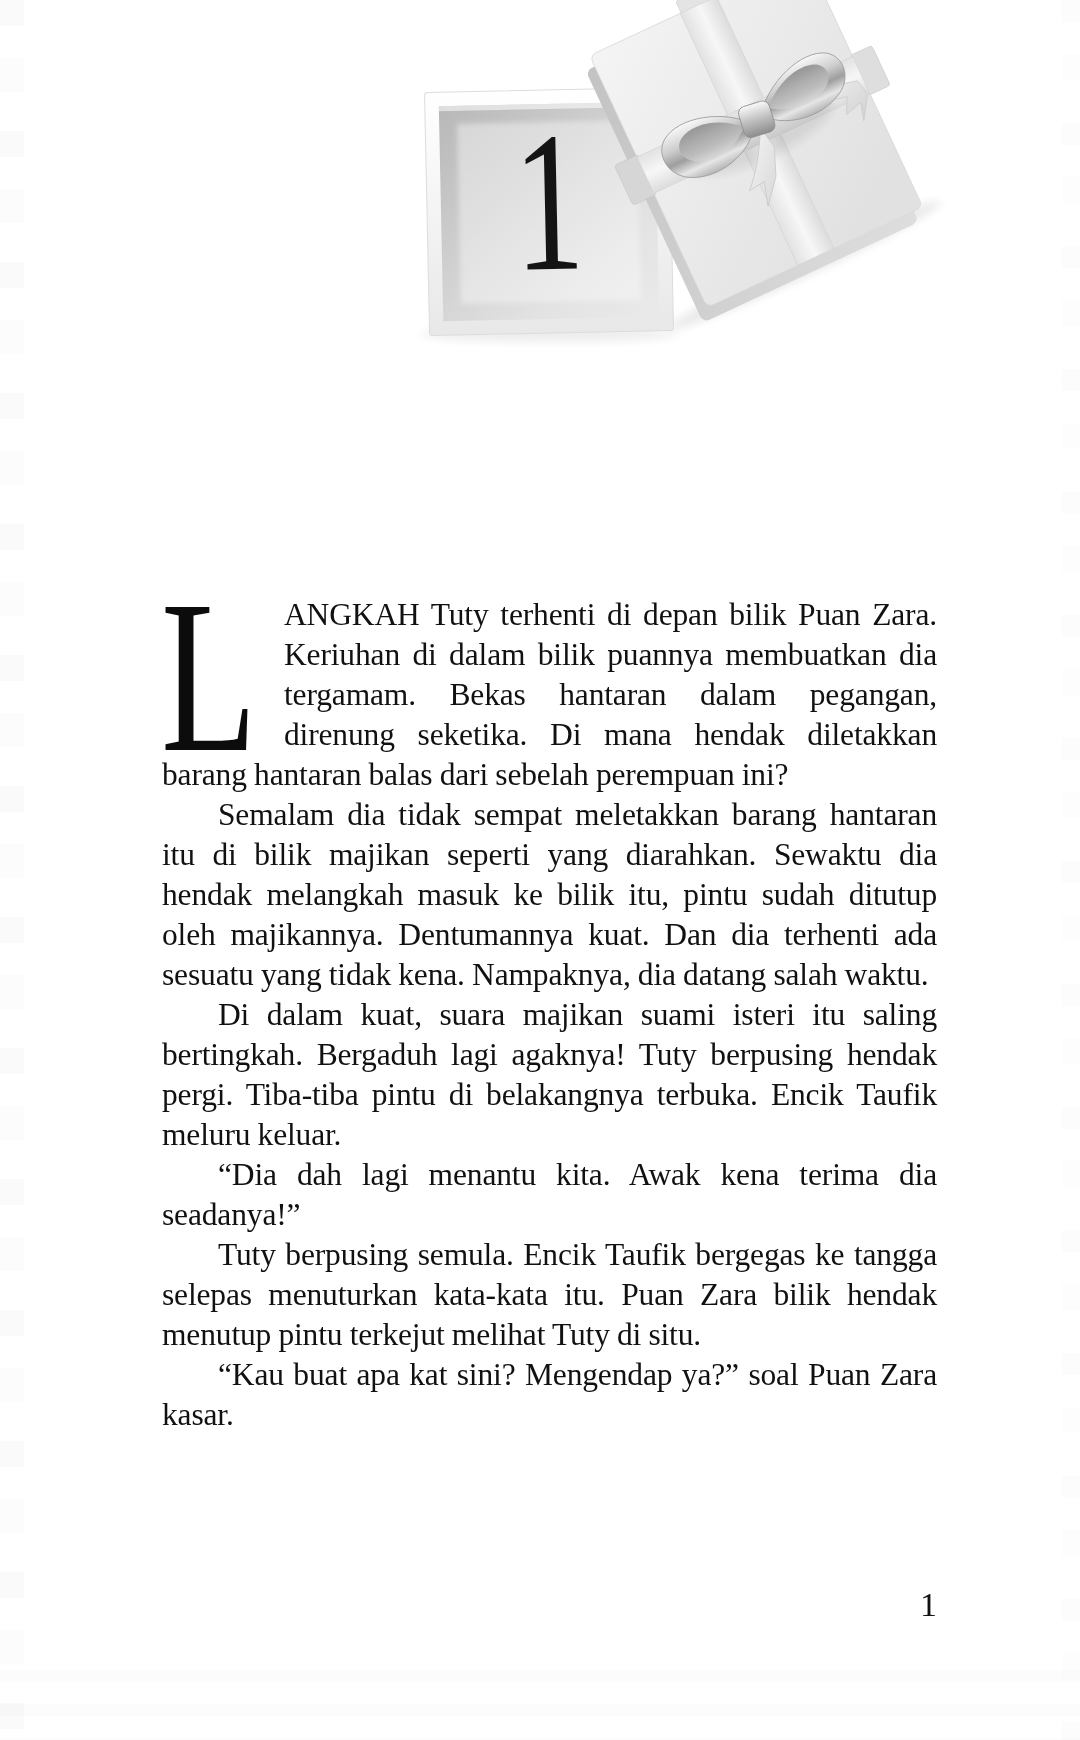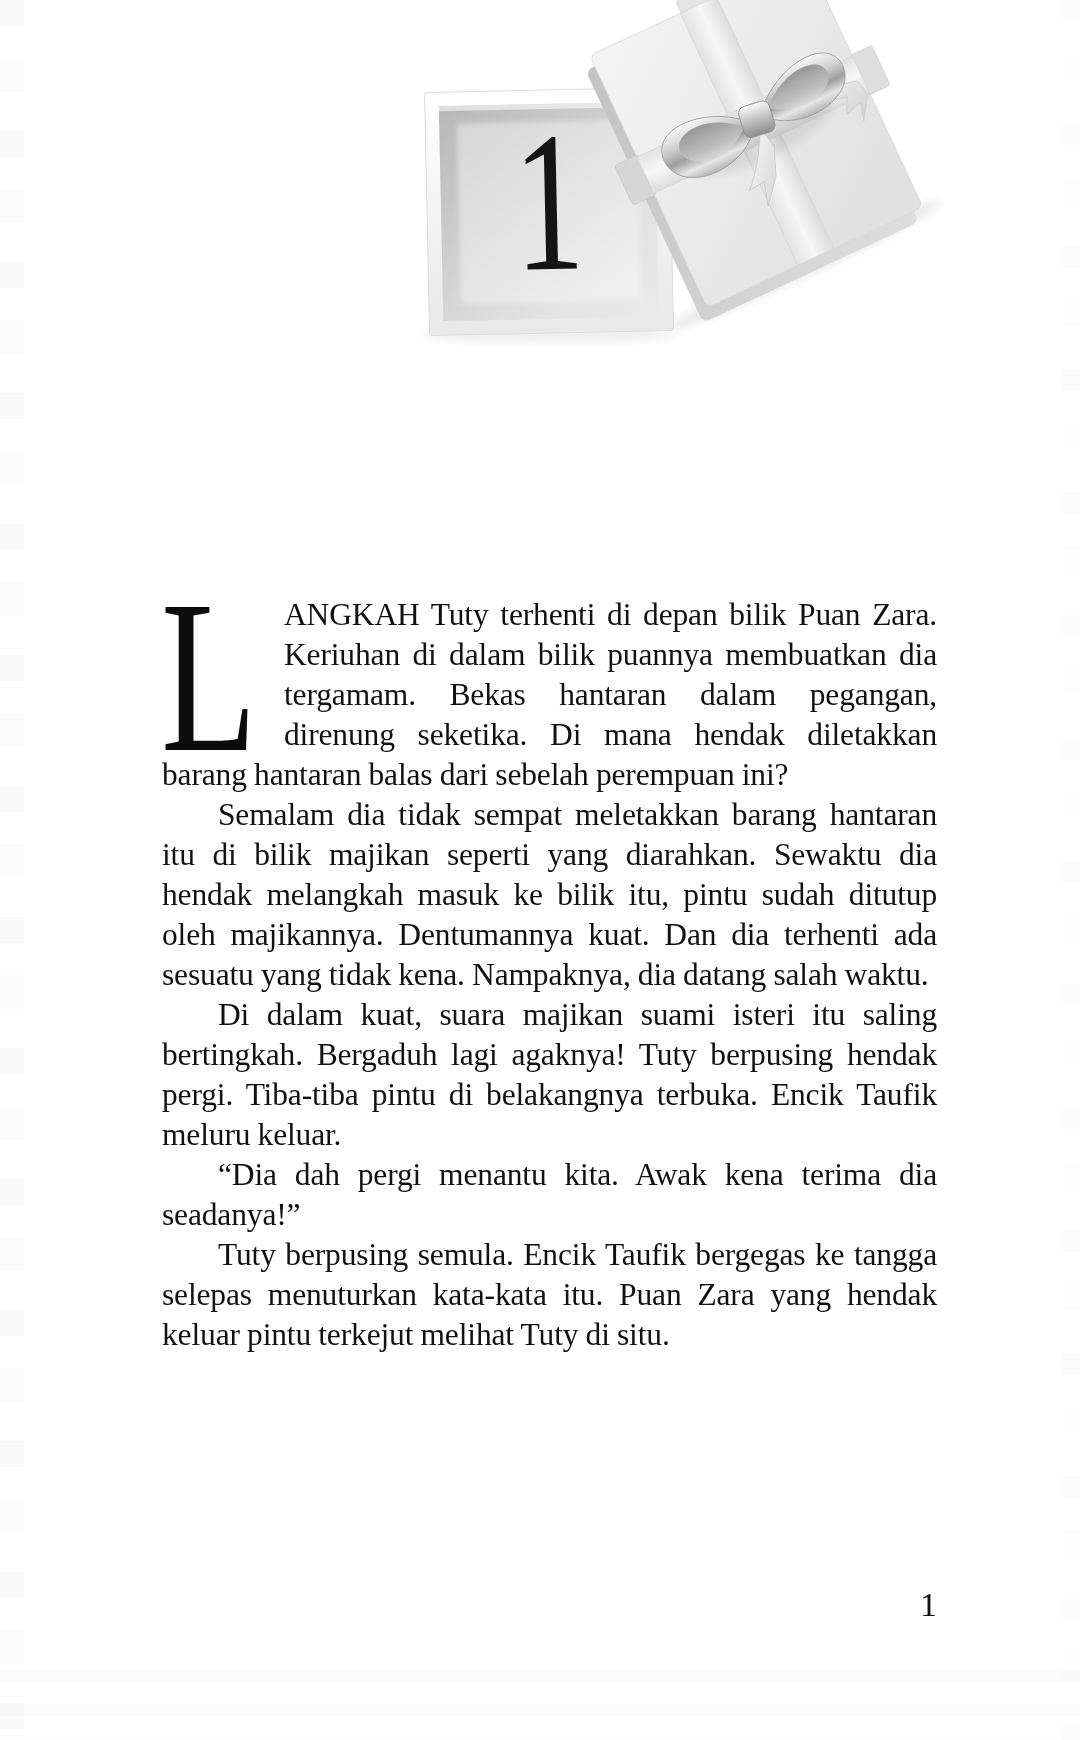--- a/index.html
+++ b/index.html
@@ -175,18 +175,19 @@
       </g>
     </svg>
   </figure>
 
   <span class="dropcap">L</span>
 
   <main class="text-block">
     <p class="para"><span class="dropcap-spacer"></span><span>ANGKAH Tuty terhenti di depan bilik Puan Zara. Keriuhan di dalam bilik puannya membuatkan dia tergamam. Bekas hantaran dalam pegangan, direnung seketika. Di mana hendak diletakkan barang hantaran balas dari sebelah perempuan ini?</span></p>
     <p class="para indent">Semalam dia tidak sempat meletakkan barang hantaran itu di bilik majikan seperti yang diarahkan. Sewaktu dia hendak melangkah masuk ke bilik itu, pintu sudah ditutup oleh majikannya. Dentumannya kuat. Dan dia terhenti ada sesuatu yang tidak kena. Nampaknya, dia datang salah waktu.</p>
     <p class="para indent">Di dalam kuat, suara majikan suami isteri itu saling bertingkah. Bergaduh lagi agaknya! Tuty berpusing hendak pergi. Tiba-tiba pintu di belakangnya terbuka. Encik Taufik meluru keluar.</p>
-    <p class="para indent">“Dia dah pergi menantu kita. Awak kena terima dia seadanya!”</p>
-    <p class="para indent">Tuty berpusing semula. Encik Taufik bergegas ke tangga selepas menuturkan kata-kata itu. Puan Zara yang hendak keluar pintu terkejut melihat Tuty di situ.</p>
+    <p class="para indent">“Dia dah lagi menantu kita. Awak kena terima dia seadanya!”</p>
+    <p class="para indent">Tuty berpusing semula. Encik Taufik bergegas ke tangga selepas menuturkan kata-kata itu. Puan Zara bilik hendak menutup pintu terkejut melihat Tuty di situ.</p>
+    <p class="para indent">“Kau buat apa kat sini? Mengendap ya?” soal Puan Zara kasar.</p>
   </main>
 
   <div class="folio">1</div>
 </div>
 
 </body></html>

